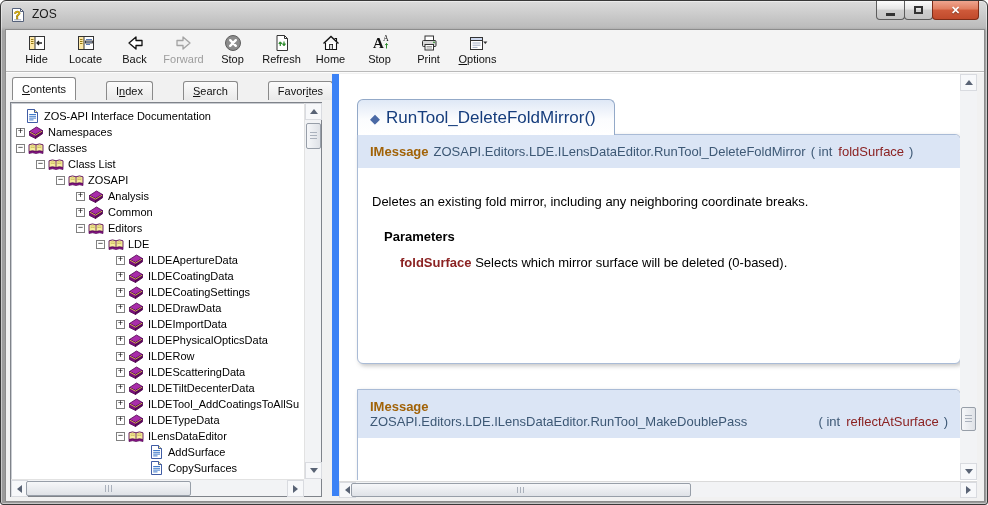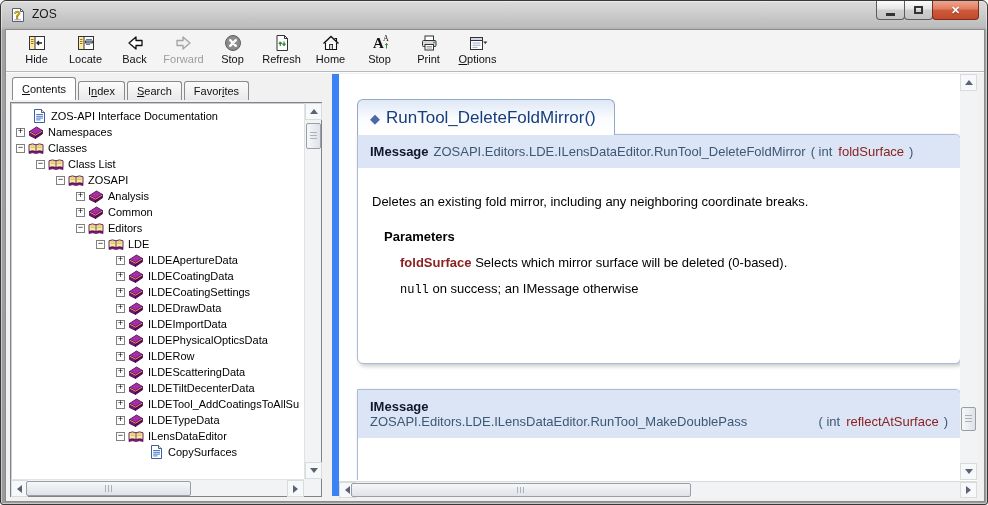--- a/index.html
+++ b/index.html
@@ -31,21 +31,21 @@
     border-bottom:1px solid #b9b9b9; box-shadow:0 1px 0 #fcfcfc; display:flex; align-items:flex-start; padding:2px 0 0 6px; }
   .tbtn { width:49px; height:38px; display:flex; flex-direction:column; align-items:center; justify-content:flex-start; font-size:11px; color:#111; cursor:default; }
   .tbtn .ticn { height:21px; display:flex; align-items:center; }
   .tbtn.disabled { color:#9d9d9d; }
   .tbtn u { text-decoration:underline; }
 
   
   .main { position:absolute; left:0; top:44px; right:0; bottom:0; }
 
   
-  .tabs { position:absolute; left:6px; top:2px; height:24px; display:flex; align-items:flex-end; }
+  .tabs { position:absolute; left:6px; top:2px; height:24px; display:flex; align-items:flex-end;gap:28px; }
   .tab { font-size:11px; color:#111; border:1px solid #8a8a8a; border-bottom:none; border-radius:3px 3px 0 0;
     background:linear-gradient(#fbfbfb,#e9e9e9); padding:3px 9px 3px 9px; margin-right:2px; height:19px; }
   .tab.active { background:#fff; height:23px; padding-top:5px; z-index:2; }
   .tab u { text-decoration:underline; }
 
   
   .treebox { position:absolute; left:4px; top:28px; width:312px; bottom:4px; background:#fff;
     border:1px solid #7f838a; box-shadow:inset 1px 1px 0 #c9ccd1; }
   .tree-viewport { position:absolute; left:1px; top:1px; right:17px; bottom:17px; overflow:hidden; padding-top:4px; }
   .trow { height:16px; display:flex; align-items:center; white-space:nowrap; font-size:11px; color:#000; }
@@ -89,21 +89,21 @@
   .ptab { display:inline-block; position:relative; z-index:2; margin-bottom:-1px; max-width:560px;
     border:1px solid #93a9c8; border-bottom:none; border-radius:6px 6px 0 0;
     background:linear-gradient(#dfe8f6,#fbfcfe 55%,#ffffff); padding:8px 18px 7px 12px;
     font-size:17px; color:#163d7d; white-space:nowrap; }
   .diamond { color:#4a69a5; font-size:13px; margin-right:6px; }
   .pbody { position:relative; border:1px solid #a9bbd6; border-radius:0 6px 6px 6px; background:#fff;
     box-shadow:2px 2px 4px rgba(90,90,90,.35); overflow:hidden; }
   .pbody1 { height:230px; }
   .pbody2 { height:120px; }
   .sig { background:#dbe5f5; padding:9px 12px; font-size:13px; color:#3d5875; border-radius:0 5px 0 0; }
-  .sig-ret { color:#0f172a; font-weight:bold; margin-right:5px; }
+  .sig-ret { color:#a16207; font-weight:bold; margin-right:5px; }
   .sig-open { margin-left:5px; }
   .sig-param { color:#8b2222; margin-left:6px; }
   .sig-close { margin-left:5px; }
   .sig2 .sig-line2 { display:flex; justify-content:space-between; }
   .desc { font-size:13px; color:#000; margin:26px 14px 0 14px; }
   .h-sub { font-size:13px; font-weight:bold; color:#000; margin:20px 14px 0 14px;padding-left:12px; }
   .entry-line { font-size:13px; color:#000; margin:11px 14px 0 42px; }
   .pname { color:#8b2222; font-weight:bold; }
   .mono { font-family:"Liberation Mono","DejaVu Sans Mono",monospace; font-size:12px; }
 </style>
@@ -248,21 +248,21 @@
       <div class="tabs">
         <div class="tab active"><u>C</u><span>ontents</span></div>
         <div class="tab"><span>I</span><u>n</u><span>dex</span></div>
         <div class="tab"><u>S</u><span>earch</span></div>
         <div class="tab"><span>Favor</span><u>i</u><span>tes</span></div>
       </div>
 
       <div class="treebox">
         <div class="tree-viewport">
 
-        <div class="trow" style="padding-left: 0; margin-left: 7px;">
+        <div class="trow" style="padding-left: 0;">
               <span class="texp" style="visibility: hidden;"></span>
               <span class="ticon">
                 <svg viewBox="0 0 16 16" width="16" height="16">
                   <path d="M3.5 1.5 H10.5 L13.5 4.5 V14.5 H3.5 Z" fill="#fff" stroke="#2a4a9a" stroke-width="0.9"></path>
                   <path d="M10.5 1.5 V4.5 H13.5" fill="#ffec8b" stroke="#2a4a9a" stroke-width="0.9"></path>
                   <path d="M5.2 6.5 H12 M5.2 8.3 H12 M5.2 10.1 H12 M5.2 11.9 H9.5" stroke="#2b6cc4" stroke-width="0.9"></path>
                 </svg>
               </span>
 
               <span class="tlabel">ZOS-API Interface Documentation</span>
@@ -533,20 +533,32 @@
 
               <span class="ticon">
                 <svg viewBox="0 0 16 16" width="16" height="16">
                   <path d="M1 11.5 Q4.5 10 8 11.5 Q11.5 10 15 11.5 L15 13.5 Q11.5 12 8 13.5 Q4.5 12 1 13.5 Z" fill="#8a148a" stroke="#4d004d" stroke-width="0.7"></path>
                   <path d="M1 4.8 Q4.5 3 8 4.8 Q11.5 3 15 4.8 L15 11.5 Q11.5 10 8 11.5 Q4.5 10 1 11.5 Z" fill="#f7ef9e" stroke="#5a0b5a" stroke-width="0.9"></path>
                   <path d="M8 4.8 V11.5" stroke="#5a0b5a" stroke-width="0.8"></path>
                   <path d="M2.6 6.2 Q5 5.2 6.8 6.2 M2.6 7.8 Q5 6.8 6.8 7.8 M9.2 6.2 Q11 5.2 13.4 6.2 M9.2 7.8 Q11 6.8 13.4 7.8" fill="none" stroke="#b9a13e" stroke-width="0.6"></path>
                 </svg>
               </span>
               <span class="tlabel">ILensDataEditor</span>
+            </div>
+            <div class="trow" style="padding-left: 124px;">
+              <span class="texp" style="visibility: hidden;"></span>
+              <span class="ticon">
+                <svg viewBox="0 0 16 16" width="16" height="16">
+                  <path d="M3.5 1.5 H10.5 L13.5 4.5 V14.5 H3.5 Z" fill="#fff" stroke="#2a4a9a" stroke-width="0.9"></path>
+                  <path d="M10.5 1.5 V4.5 H13.5" fill="#ffec8b" stroke="#2a4a9a" stroke-width="0.9"></path>
+                  <path d="M5.2 6.5 H12 M5.2 8.3 H12 M5.2 10.1 H12 M5.2 11.9 H9.5" stroke="#2b6cc4" stroke-width="0.9"></path>
+                </svg>
+              </span>
+
+              <span class="tlabel">AddSurface</span>
             </div>
             <div class="trow" style="padding-left: 124px;">
               <span class="texp" style="visibility: hidden;"></span>
               <span class="ticon">
                 <svg viewBox="0 0 16 16" width="16" height="16">
                   <path d="M3.5 1.5 H10.5 L13.5 4.5 V14.5 H3.5 Z" fill="#fff" stroke="#2a4a9a" stroke-width="0.9"></path>
                   <path d="M10.5 1.5 V4.5 H13.5" fill="#ffec8b" stroke="#2a4a9a" stroke-width="0.9"></path>
                   <path d="M5.2 6.5 H12 M5.2 8.3 H12 M5.2 10.1 H12 M5.2 11.9 H9.5" stroke="#2b6cc4" stroke-width="0.9"></path>
                 </svg>
               </span>
@@ -589,24 +601,20 @@
             <div class="pbody pbody1">
               <div class="sig">
                 <span class="sig-ret">IMessage</span><span>ZOSAPI.Editors.LDE.ILensDataEditor.RunTool_DeleteFoldMirror</span><span class="sig-open">( int</span><span class="sig-param">foldSurface</span><span class="sig-close">)</span>
               </div>
               <div class="desc">Deletes an existing fold mirror, including any neighboring coordinate breaks.</div>
               <div class="h-sub">Parameters</div>
               <div class="entry-line">
                 <span class="pname">foldSurface</span>
                 <span>Selects which mirror surface will be deleted (0-based).</span>
               </div>
-              <div class="entry-line">
-                <span class="mono">null</span>
-                <span>on success; an IMessage otherwise</span>
-              </div>
             </div>
           </div>
 
           <div class="panel panel2">
             <div class="pbody pbody2">
               <div class="sig sig2">
                 <div class="sig-ret">IMessage</div>
                 <div class="sig-line2">
                   <span>ZOSAPI.Editors.LDE.ILensDataEditor.RunTool_MakeDoublePass</span>
                   <span><span>( int</span><span class="sig-param">reflectAtSurface</span><span class="sig-close">)</span></span>

